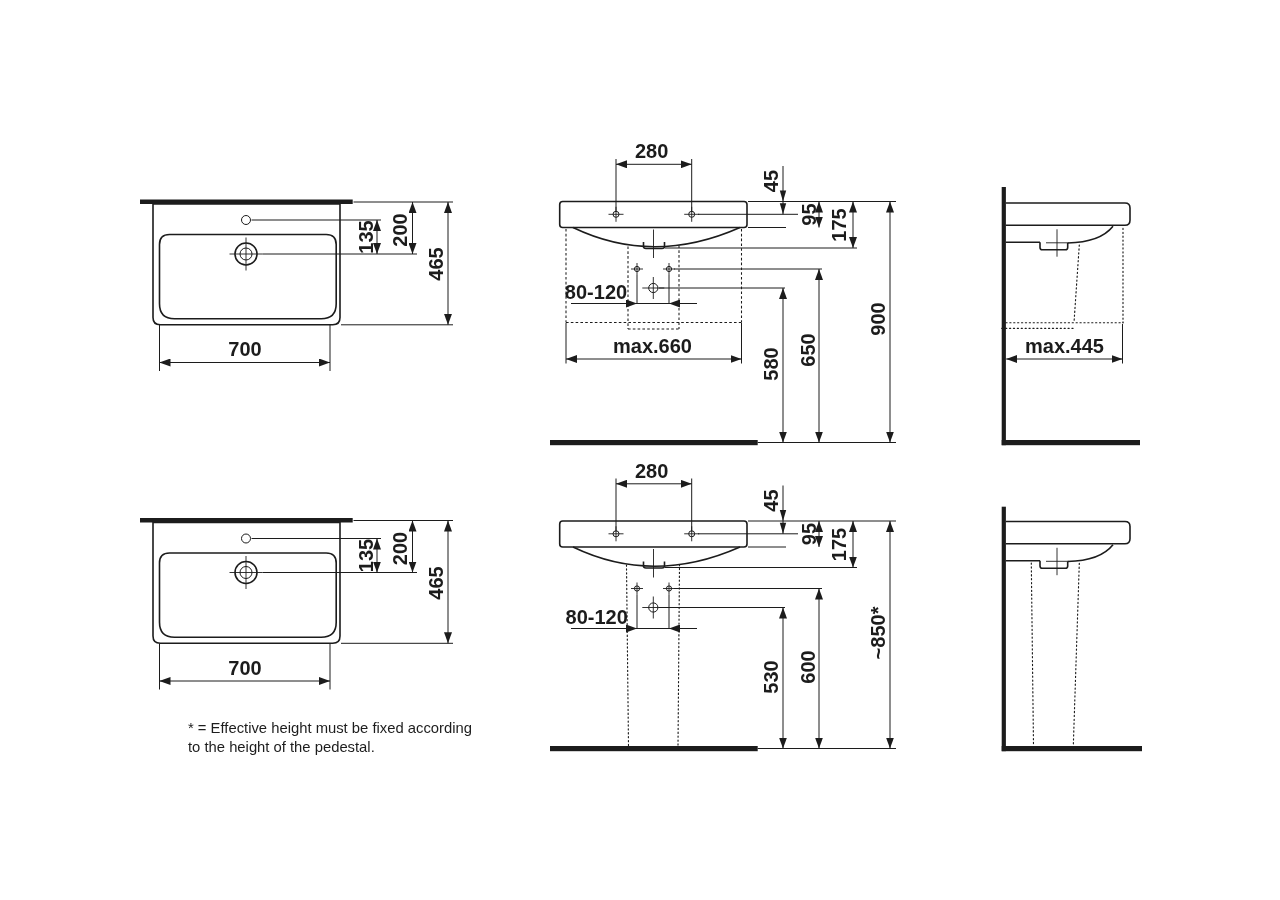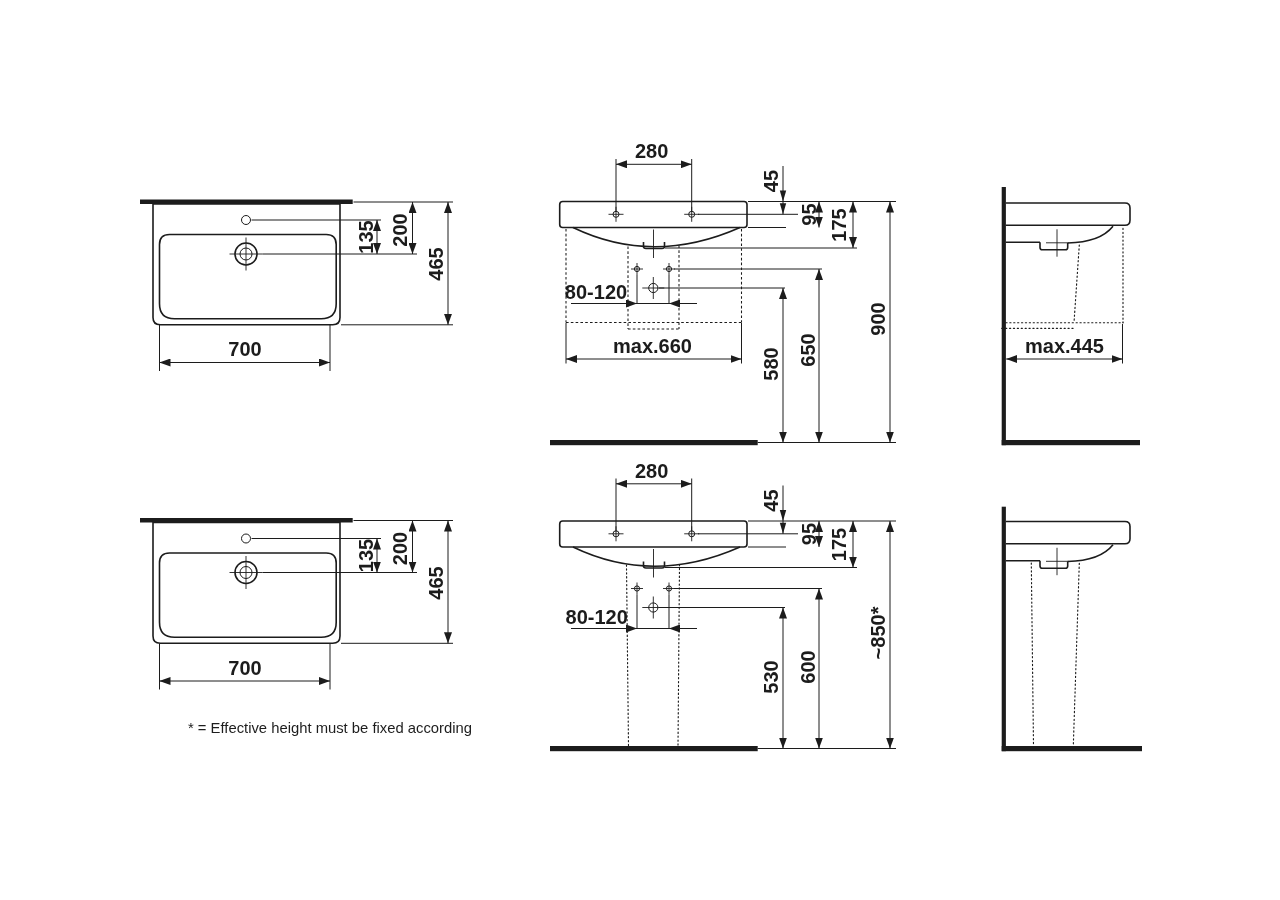--- a/index.html
+++ b/index.html
@@ -304,14 +304,15 @@
     <line class="cl" x1="1046" y1="561.3" x2="1068.5" y2="561.3"></line>
     <g class="dot">
       <line x1="1031.3" y1="563" x2="1033.5" y2="746"></line>
       <line x1="1079.3" y1="563.3" x2="1073.3" y2="746"></line>
     </g>
   </g>
 </svg>
 
 <div class="footnote">
   <div>* = Effective height must be fixed according</div>
+  <div>to the height of the pedestal.</div>
 </div>
 </div>
 
 </body></html>

